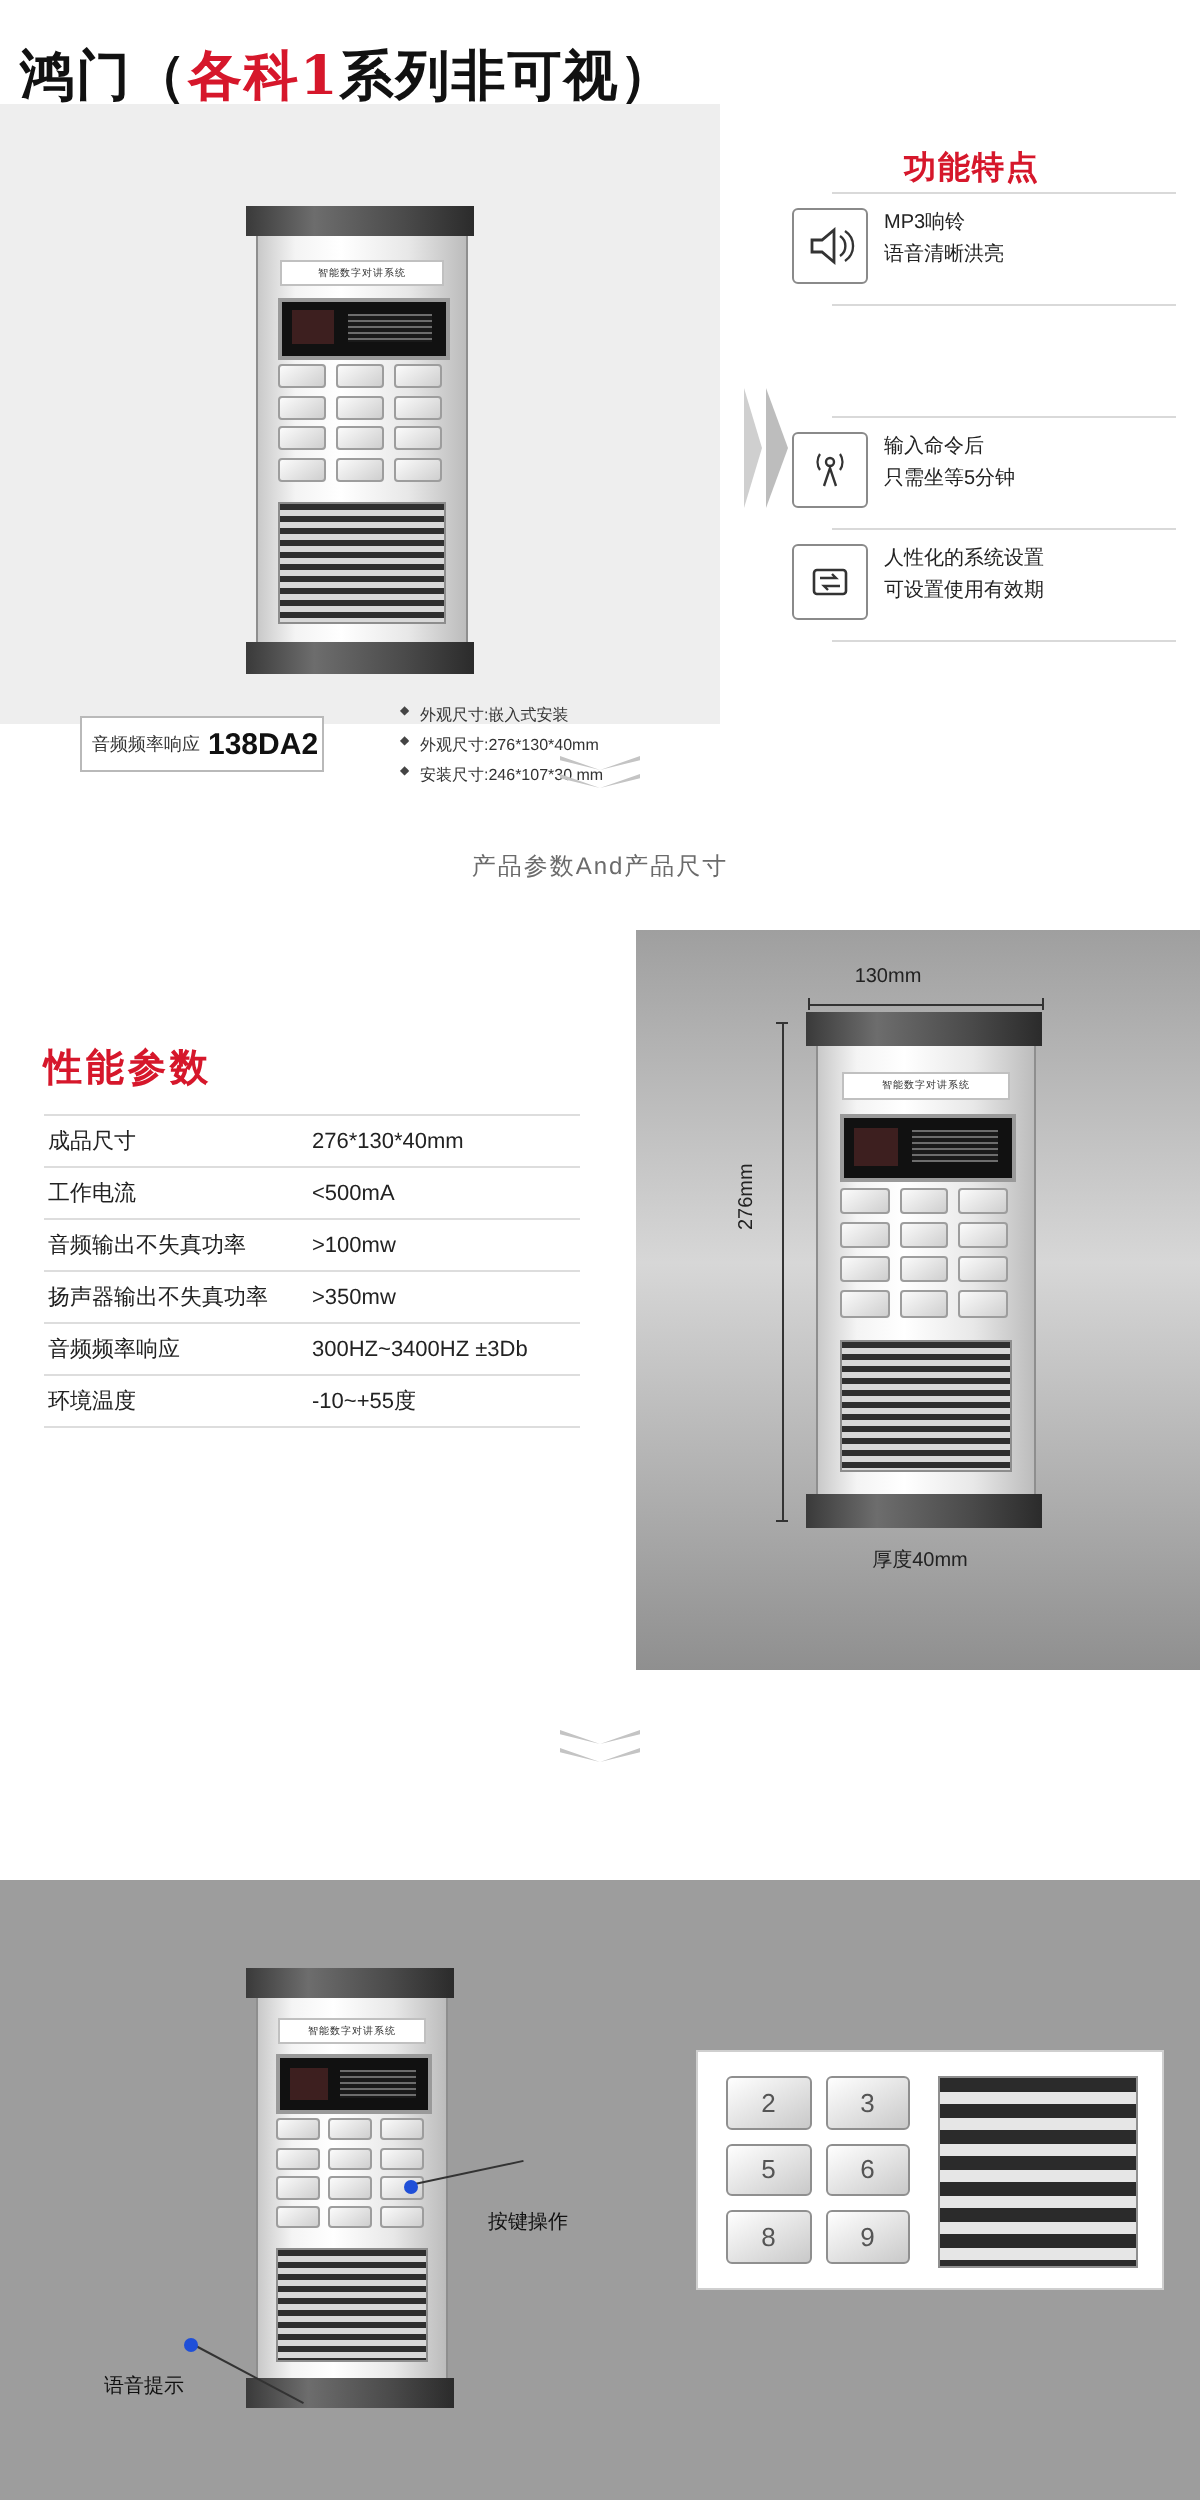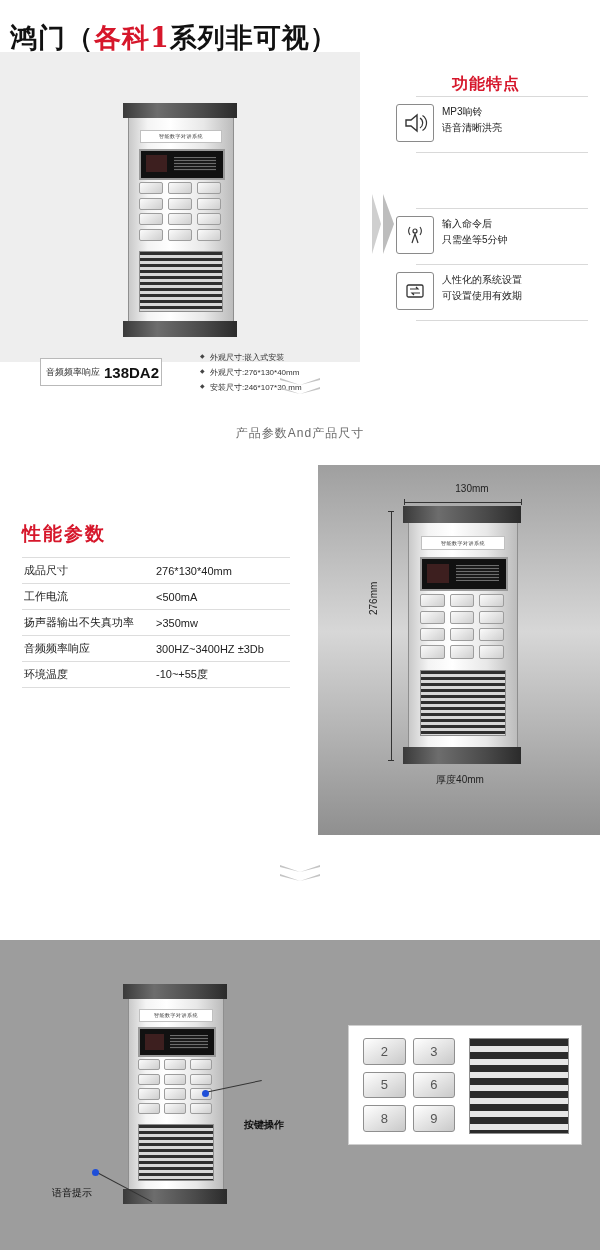--- a/index.html
+++ b/index.html
@@ -94,21 +94,21 @@
   .sec2{position:absolute;left:0;top:465px;width:600px;height:370px;}
   .sec2 .right{position:absolute;left:318px;top:0;width:282px;height:370px;
      background:linear-gradient(to bottom,#9f9f9f,#d7d7d7 45%,#8f8f8f);}
   .p-title{position:absolute;left:22px;top:56px;font-size:19px;color:#d6172b;font-weight:bold;letter-spacing:2px;}
   table.params{position:absolute;left:22px;top:92px;width:268px;border-collapse:collapse;}
   table.params td{font-size:11px;color:#222;padding:5px 2px;border-bottom:1px solid #ddd;}
   table.params td.k{width:128px;}
   table.params tr:first-child td{border-top:1px solid #ddd;}
 
   .dev2{left:408px;top:46px;width:108px;height:248px;}
-  .dimtop{position:absolute;left:392px;top:18px;width:160px;text-align:center;font-size:10px;color:#222;}
+  .dimtop{position:absolute;left:364px;top:18px;width:160px;text-align:center;font-size:10px;color:#222;}
   .dimtop-bar{position:absolute;left:404px;top:34px;width:116px;height:6px;border-left:1px solid #333;border-right:1px solid #333;}
   .dimtop-bar:after{content:"";position:absolute;left:0;top:3px;width:100%;height:1px;background:#333;}
   .dimleft{position:absolute;left:368px;top:150px;font-size:10px;color:#222;transform:rotate(-90deg);transform-origin:left top;white-space:nowrap;}
   .dimleft-bar{position:absolute;left:388px;top:46px;width:6px;height:248px;border-top:1px solid #333;border-bottom:1px solid #333;}
   .dimleft-bar:after{content:"";position:absolute;left:3px;top:0;width:1px;height:100%;background:#333;}
   .dimbottom{position:absolute;left:380px;top:308px;width:160px;text-align:center;font-size:10px;color:#222;}
 
   
   .sec3{position:absolute;left:0;top:940px;width:600px;height:310px;background:#9d9d9d;}
   .dev3{left:128px;top:48px;width:94px;height:212px;}
@@ -248,20 +248,24 @@
       <tbody>
       <tr>
             <td class="k">成品尺寸</td>
             <td>276*130*40mm</td>
           </tr>
       <tr>
             <td class="k">工作电流</td>
             <td>&lt;500mA</td>
           </tr>
       <tr>
+            <td class="k">音频输出不失真功率</td>
+            <td>&gt;100mw</td>
+          </tr>
+      <tr>
             <td class="k">扬声器输出不失真功率</td>
             <td>&gt;350mw</td>
           </tr>
       <tr>
             <td class="k">音频频率响应</td>
             <td>300HZ~3400HZ ±3Db</td>
           </tr>
       <tr>
             <td class="k">环境温度</td>
             <td>-10~+55度</td>
@@ -330,21 +334,21 @@
           <span></span>
         <span></span>
           <span></span>
           <span></span>
       </div>
       <div class="dev-grille"></div>
     </div>
 
     <div class="lead" style="left:205px;top:152px;width:58px;transform:rotate(-12deg);"></div>
     <div class="dot" style="left:202px;top:150px;"></div>
-    <div class="callout" style="left:244px;top:178px;font-weight:bold;">按键操作</div>
+    <div class="callout" style="left:244px;top:164px;">按键操作</div>
 
     <div class="lead" style="left:97px;top:232px;width:62px;transform:rotate(28deg);"></div>
     <div class="dot" style="left:92px;top:229px;"></div>
     <div class="callout" style="left:52px;top:246px;">语音提示</div>
 
     <div class="photo">
       <div class="keys">
         <span>2</span>
         <span>3</span>
         <span>5</span>

